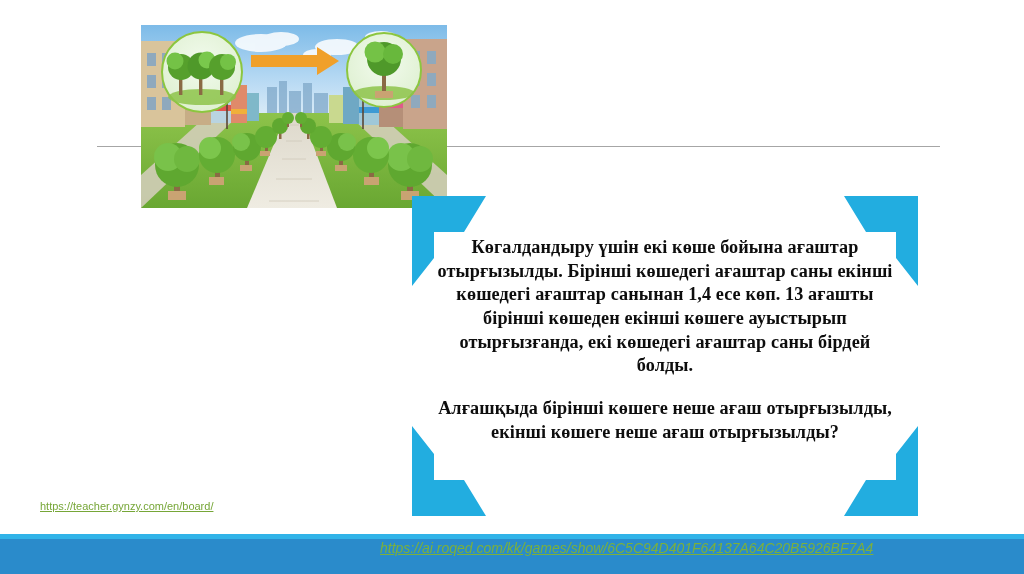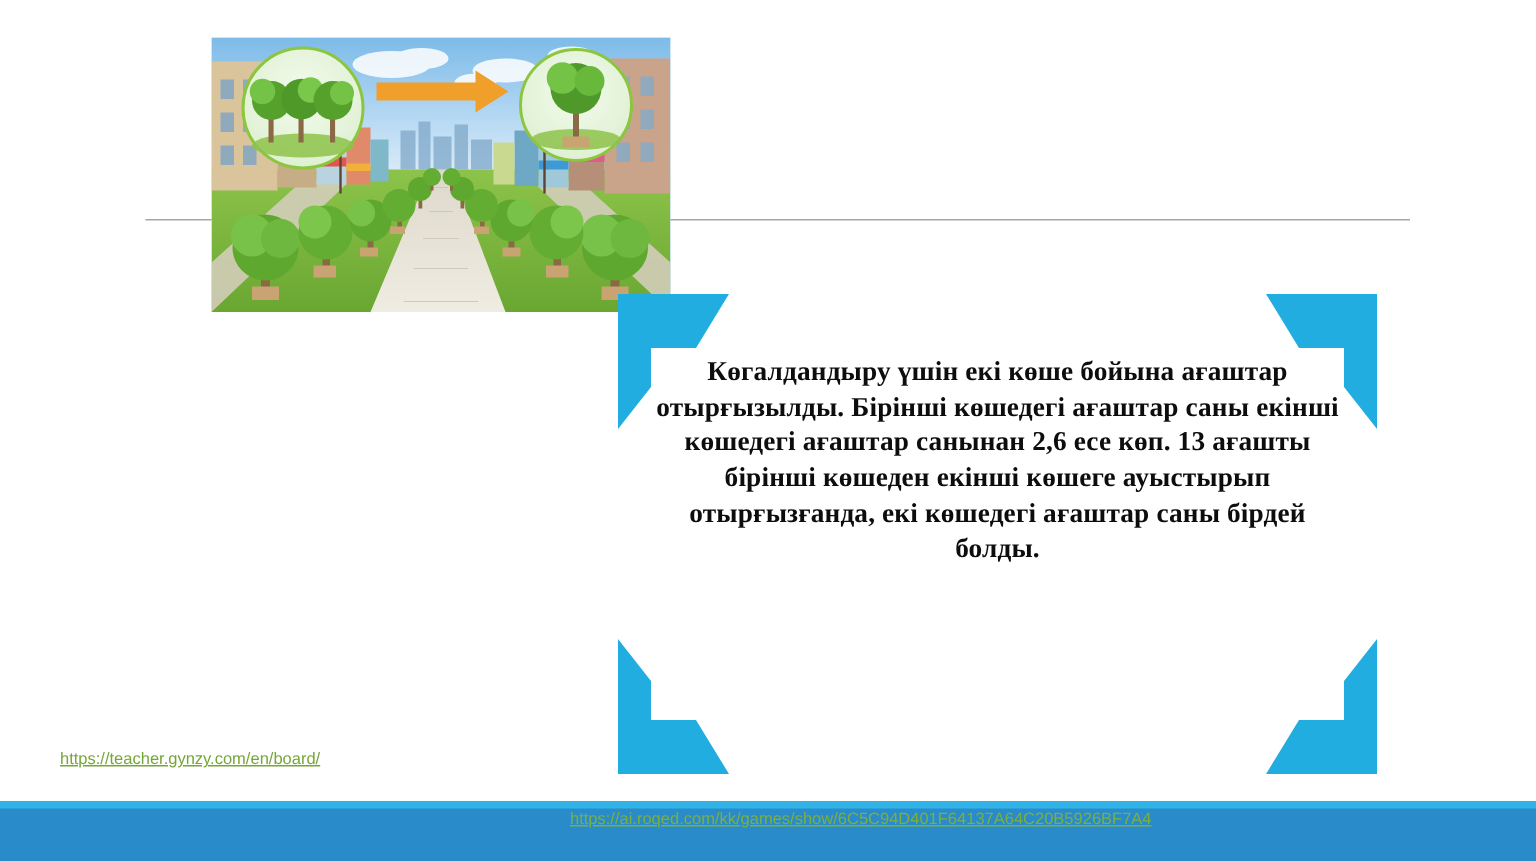--- a/index.html
+++ b/index.html
@@ -73,25 +73,26 @@
     position:absolute;left:0;top:2px;width:1024px;height:5px;
     background:#31b3e8;
   }
   .bottombar .stripe2{
     position:absolute;left:0;top:0;width:1024px;height:2px;
     background:#ffffff;
   }
   .link-bar{
     position:absolute;left:380px;top:540px;
     font-family:"Liberation Sans", sans-serif;
-    font-size:11px;
+    font-size:14px;
     color:#7cb03c;
     text-decoration:underline;
     text-decoration-color:#7cb03c;
     white-space:nowrap;
+    font-style:italic;
   }
 </style>
 </head>
 <body>
 
 <div id="slide">
 
   <div class="hrule"></div>
 
   <div class="illus">
@@ -322,21 +323,22 @@
           <polygon points="0,72 0,0 22,28 22,54 52,54 74,90 0,90" fill="#22ade0"></polygon>
         </svg>
     </div>
     <div class="brk brk-br">
       <svg viewBox="0 0 96 90" xmlns="http://www.w3.org/2000/svg">
           <polygon points="96,72 96,0 74,28 74,54 44,54 22,90 96,90" fill="#22ade0"></polygon>
         </svg>
     </div>
 
     <div class="frame-body">
-      <p class="ptext">Көгалдандыру үшін екі көше бойына ағаштар отырғызылды. Бірінші көшедегі ағаштар саны екінші көшедегі ағаштар санынан 2,6 есе көп. 13 ағашты бірінші көшеден екінші көшеге ауыстырып отырғызғанда, екі көшедегі ағаштар саны бірдей болды.</p>
+      <p class="ptext">Көгалдандыру үшін екі көше бойына ағаштар отырғызылды. Бірінші көшедегі ағаштар саны екінші көшедегі ағаштар санынан 1,4 есе көп. 13 ағашты бірінші көшеден екінші көшеге ауыстырып отырғызғанда, екі көшедегі ағаштар саны бірдей болды.</p>
+      <p class="ptext second">Алғашқыда бірінші көшеге неше ағаш отырғызылды, екінші көшеге неше ағаш отырғызылды?</p>
     </div>
   </div>
 
   <a class="link-white" href="#">https://teacher.gynzy.com/en/board/</a>
 
   <div class="bottombar">
     <div class="stripe2"></div>
     <div class="stripe"></div>
   </div>
   <a class="link-bar" href="#">https://ai.roqed.com/kk/games/show/6C5C94D401F64137A64C20B5926BF7A4</a>

